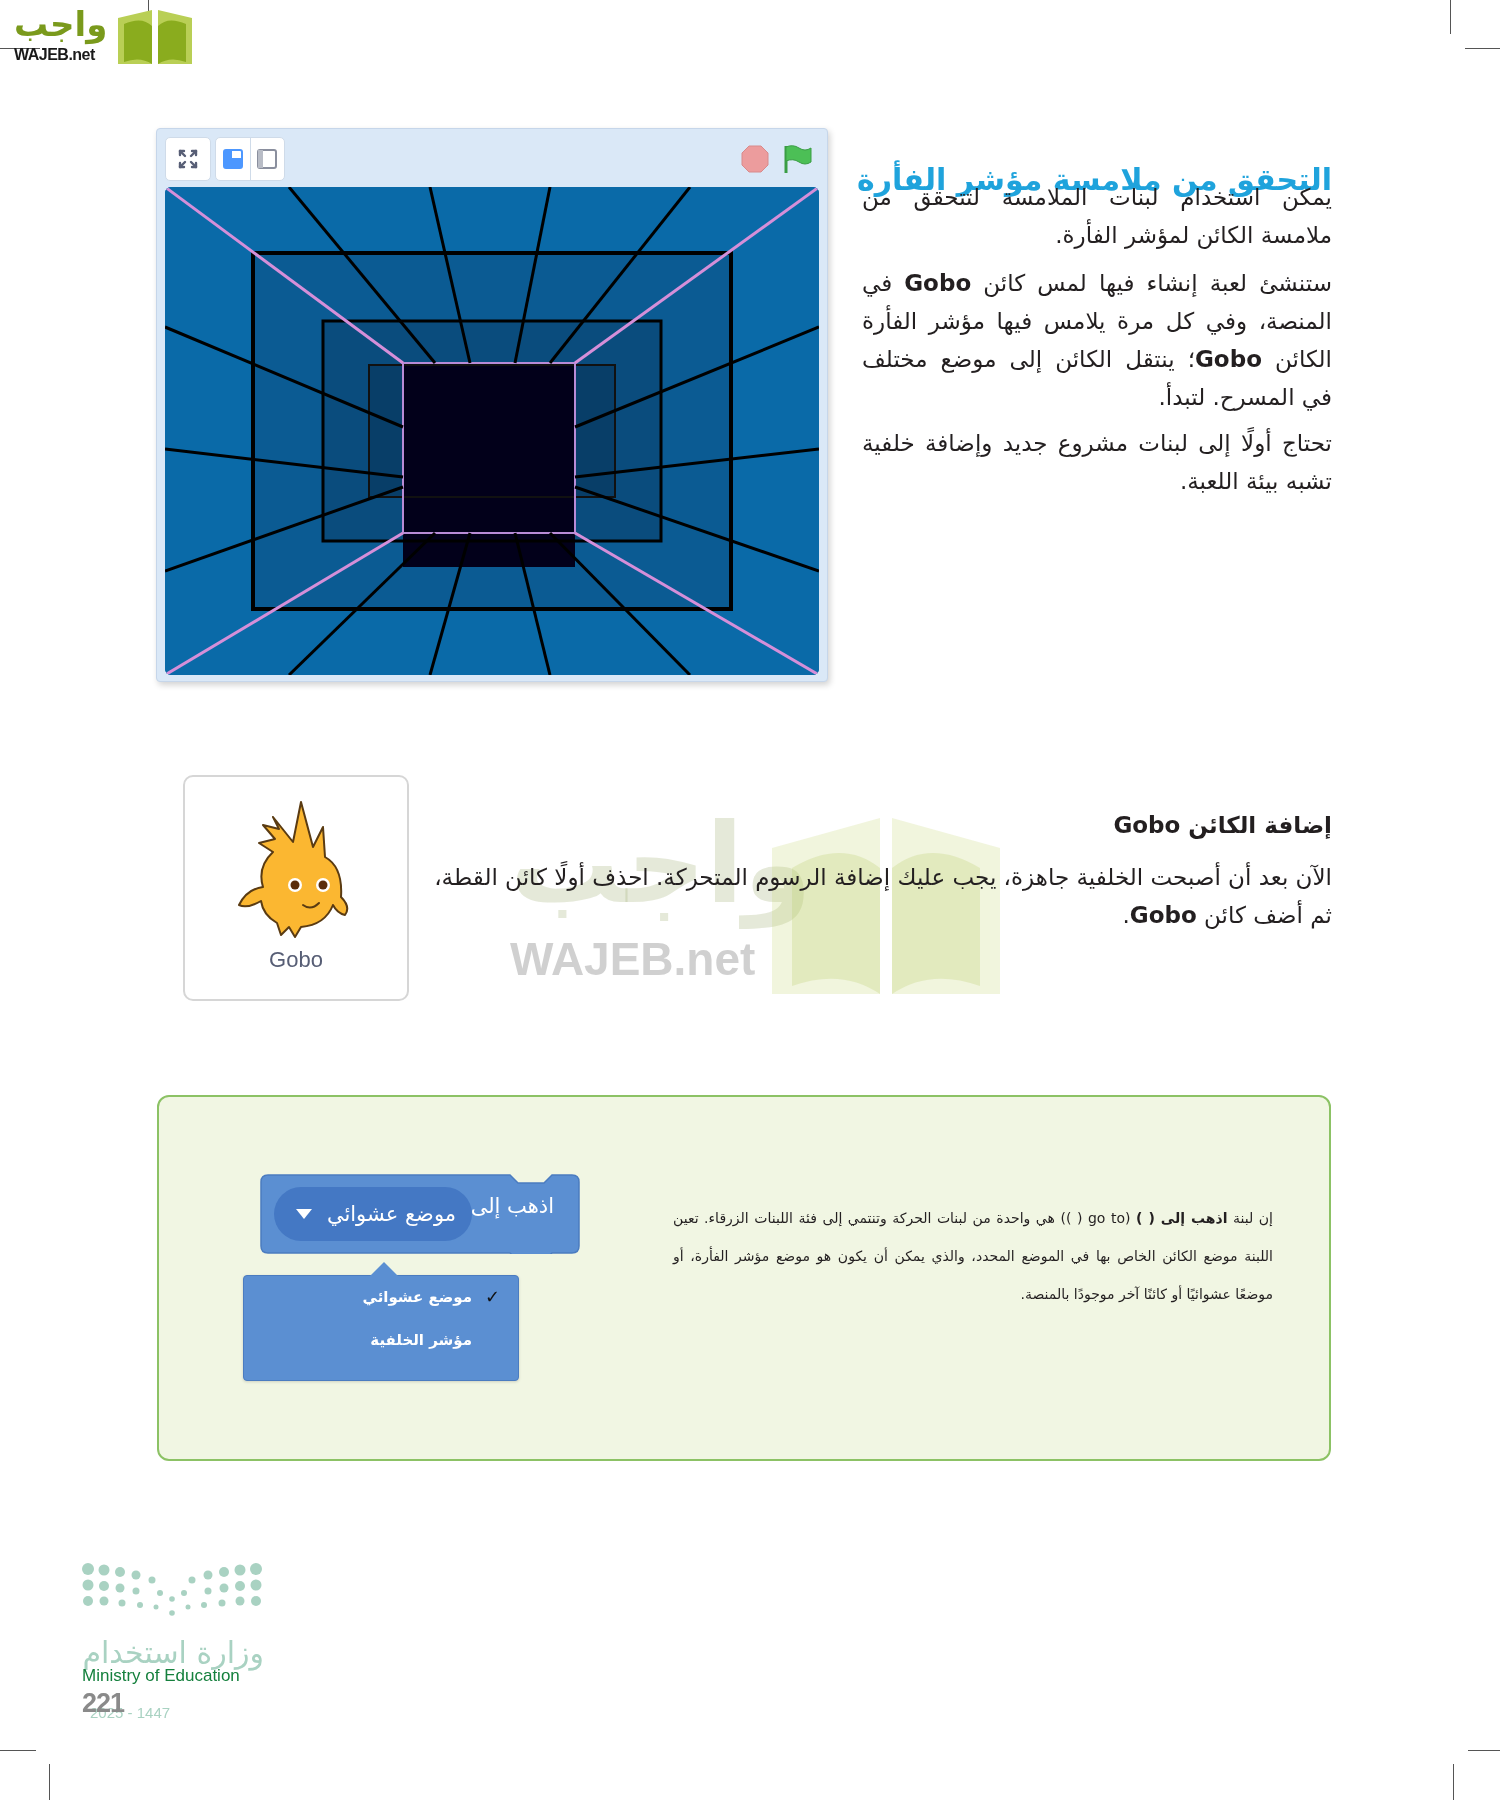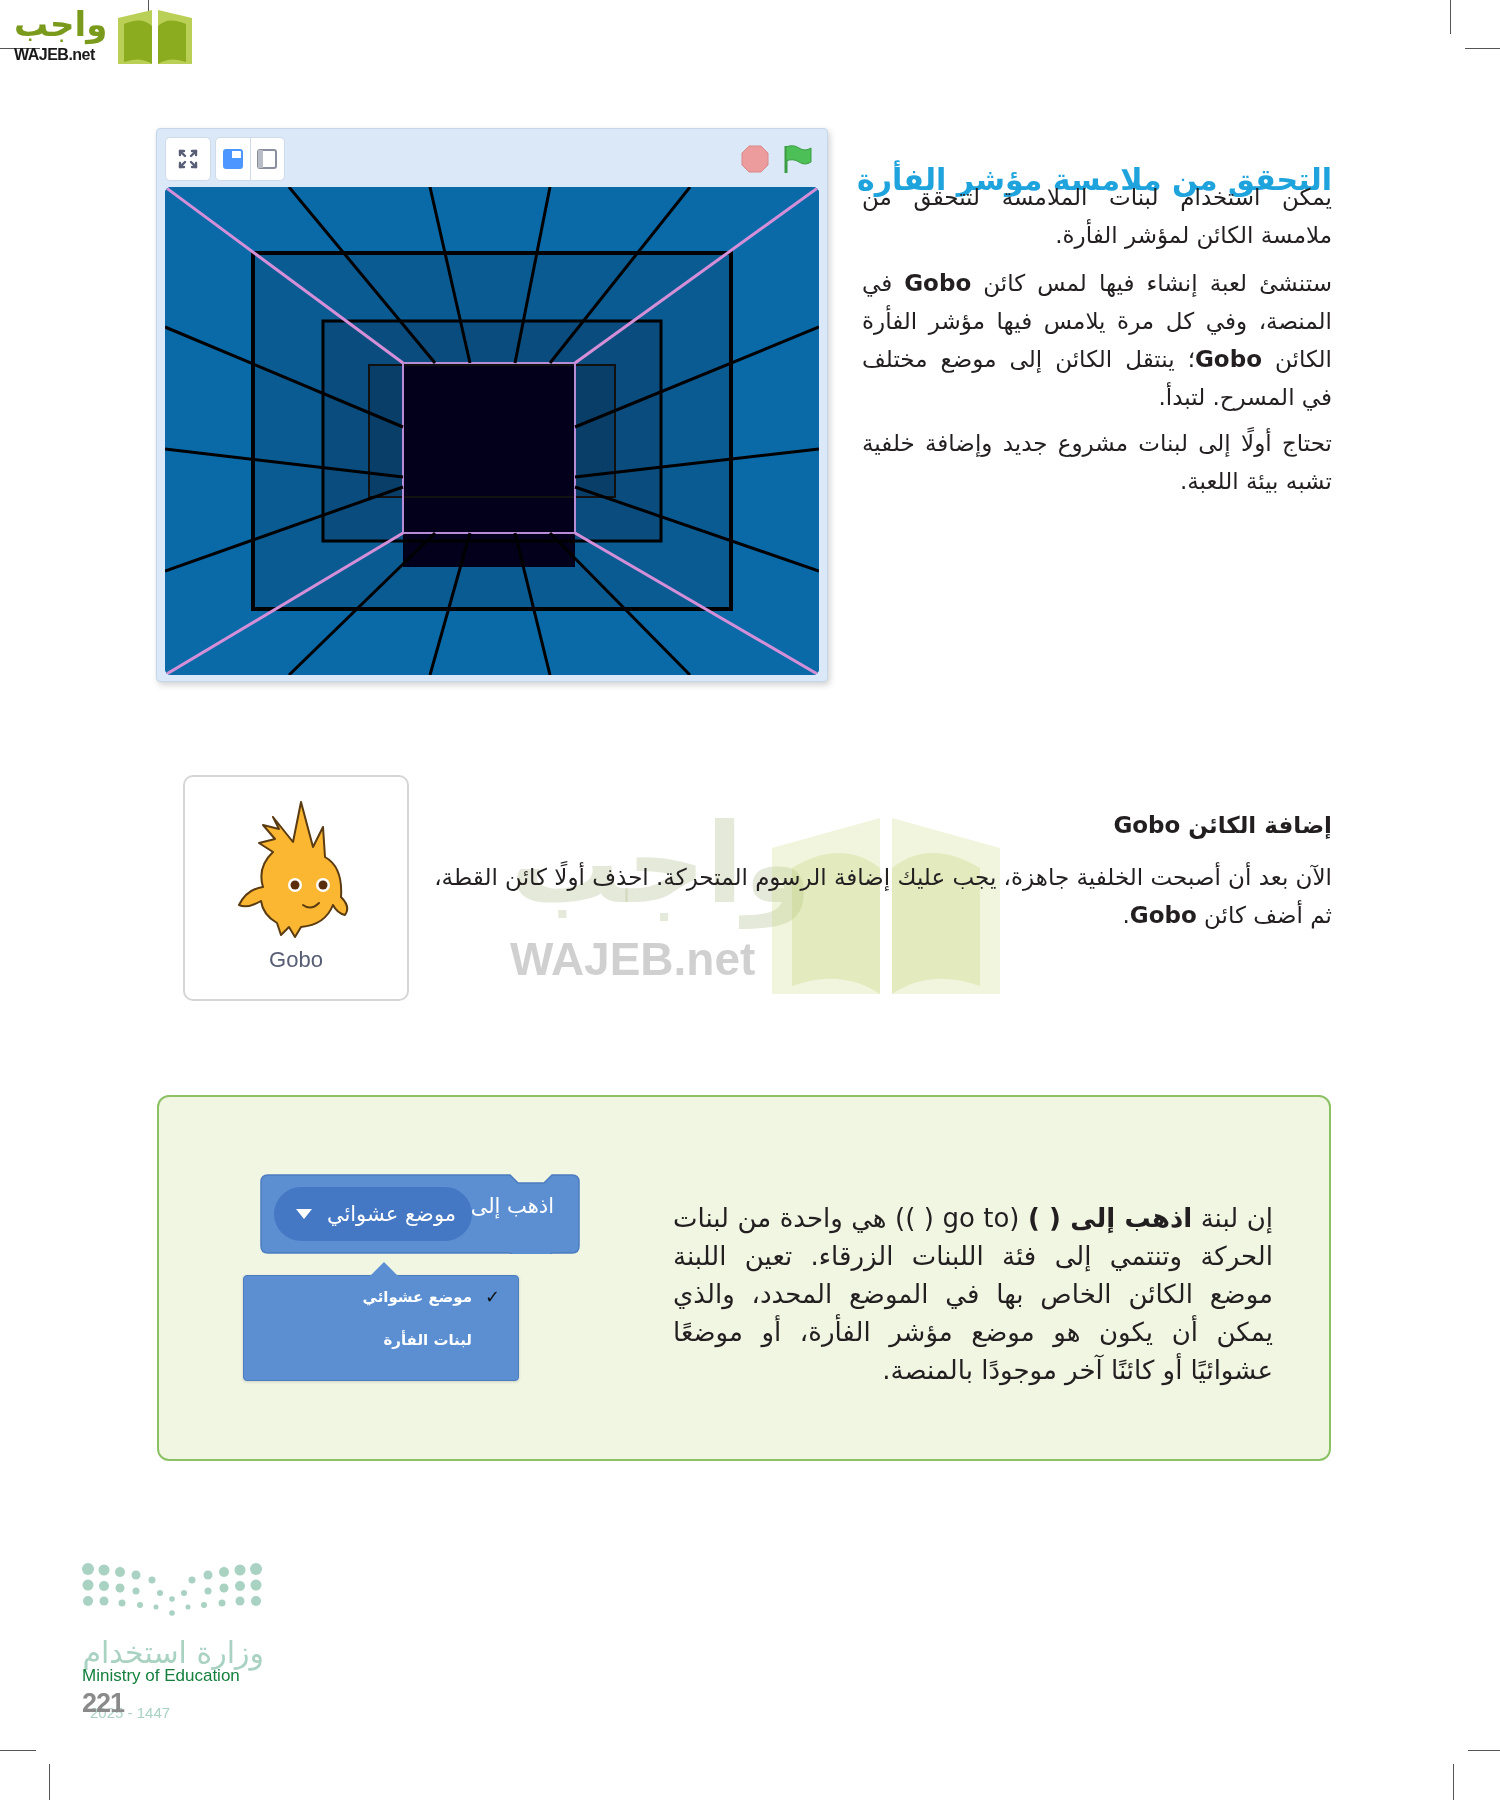--- a/index.html
+++ b/index.html
@@ -43,21 +43,21 @@
   .p4 { right: 168px; top: 858px; width: 900px; }
 
   
   .wm { position: absolute; left: 500px; top: 810px; width: 520px; height: 180px; pointer-events: none; }
   .wm-ar { position: absolute; left: 10px; top: -10px; font: bold 110px "DejaVu Sans", sans-serif; color: rgba(160,175,120,0.28); direction: rtl; }
   .wm-en { position: absolute; left: 10px; top: 122px; font: bold 46px "Liberation Sans", sans-serif; color: rgba(120,120,120,0.35); }
   .wm-book { position: absolute; left: 272px; top: 8px; width: 228px; height: 176px; }
 
   
   .info { position: absolute; left: 157px; top: 1095px; width: 1174px; height: 366px; background: #f1f6e3; border: 2px solid #8cc265; border-radius: 12px; }
-  .p5 { right: 56px; top: 102px; width: 600px; text-align: justify; text-align-last: right; font-size: 26px; line-height: 38px; }
+  .p5 { right: 56px; top: 102px; width: 600px; text-align: justify; text-align-last: right; font-size: 14px; line-height: 38px; }
 
   
   .block { position: absolute; left: 101px; top: 77px; width: 320px; height: 80px; }
   .block-label { position: absolute; right: 26px; top: 20px; font: 21px "DejaVu Sans", sans-serif; color: #fff; direction: rtl; }
   .block-drop { position: absolute; left: 14px; top: 13px; width: 198px; height: 54px; background: #4478c4; border-radius: 27px; display: flex; align-items: center; justify-content: flex-end; padding-right: 16px; }
   .block-drop-text { font: 21px "DejaVu Sans", sans-serif; color: #fff; direction: rtl; }
   .caret { position: absolute; left: 22px; top: 22px; width: 0; height: 0; border-left: 8px solid transparent; border-right: 8px solid transparent; border-top: 10px solid #fff; }
 
   .menu { position: absolute; left: 84px; top: 178px; width: 276px; height: 106px; background: #5b8fd2; border: 1px solid #4b7cc0; border-radius: 4px; box-shadow: 0 1px 3px rgba(0,0,0,0.15); }
   .menu-arrow { position: absolute; left: 126px; top: -14px; width: 0; height: 0; border-left: 14px solid transparent; border-right: 14px solid transparent; border-bottom: 14px solid #5b8fd2; }
@@ -224,21 +224,21 @@
     </div>
   </div>
 
   <div class="menu">
     <div class="menu-arrow"></div>
     <div>
       <span class="check">✓</span>
       <span class="menu-item i1">موضع عشوائي</span>
     </div>
     <div>
-      <span class="menu-item i2">لبنات الفأرة</span>
+      <span class="menu-item i2">مؤشر الخلفية</span>
     </div>
   </div>
 </div>
 
 <div class="ministry">
   <svg class="dots" viewBox="0 0 180 60">
     <g fill="#a9d2c2">
       <circle cx="6" cy="6" r="6"></circle>
         <circle cx="22" cy="7" r="5.5"></circle>
         <circle cx="38" cy="9" r="5"></circle>

